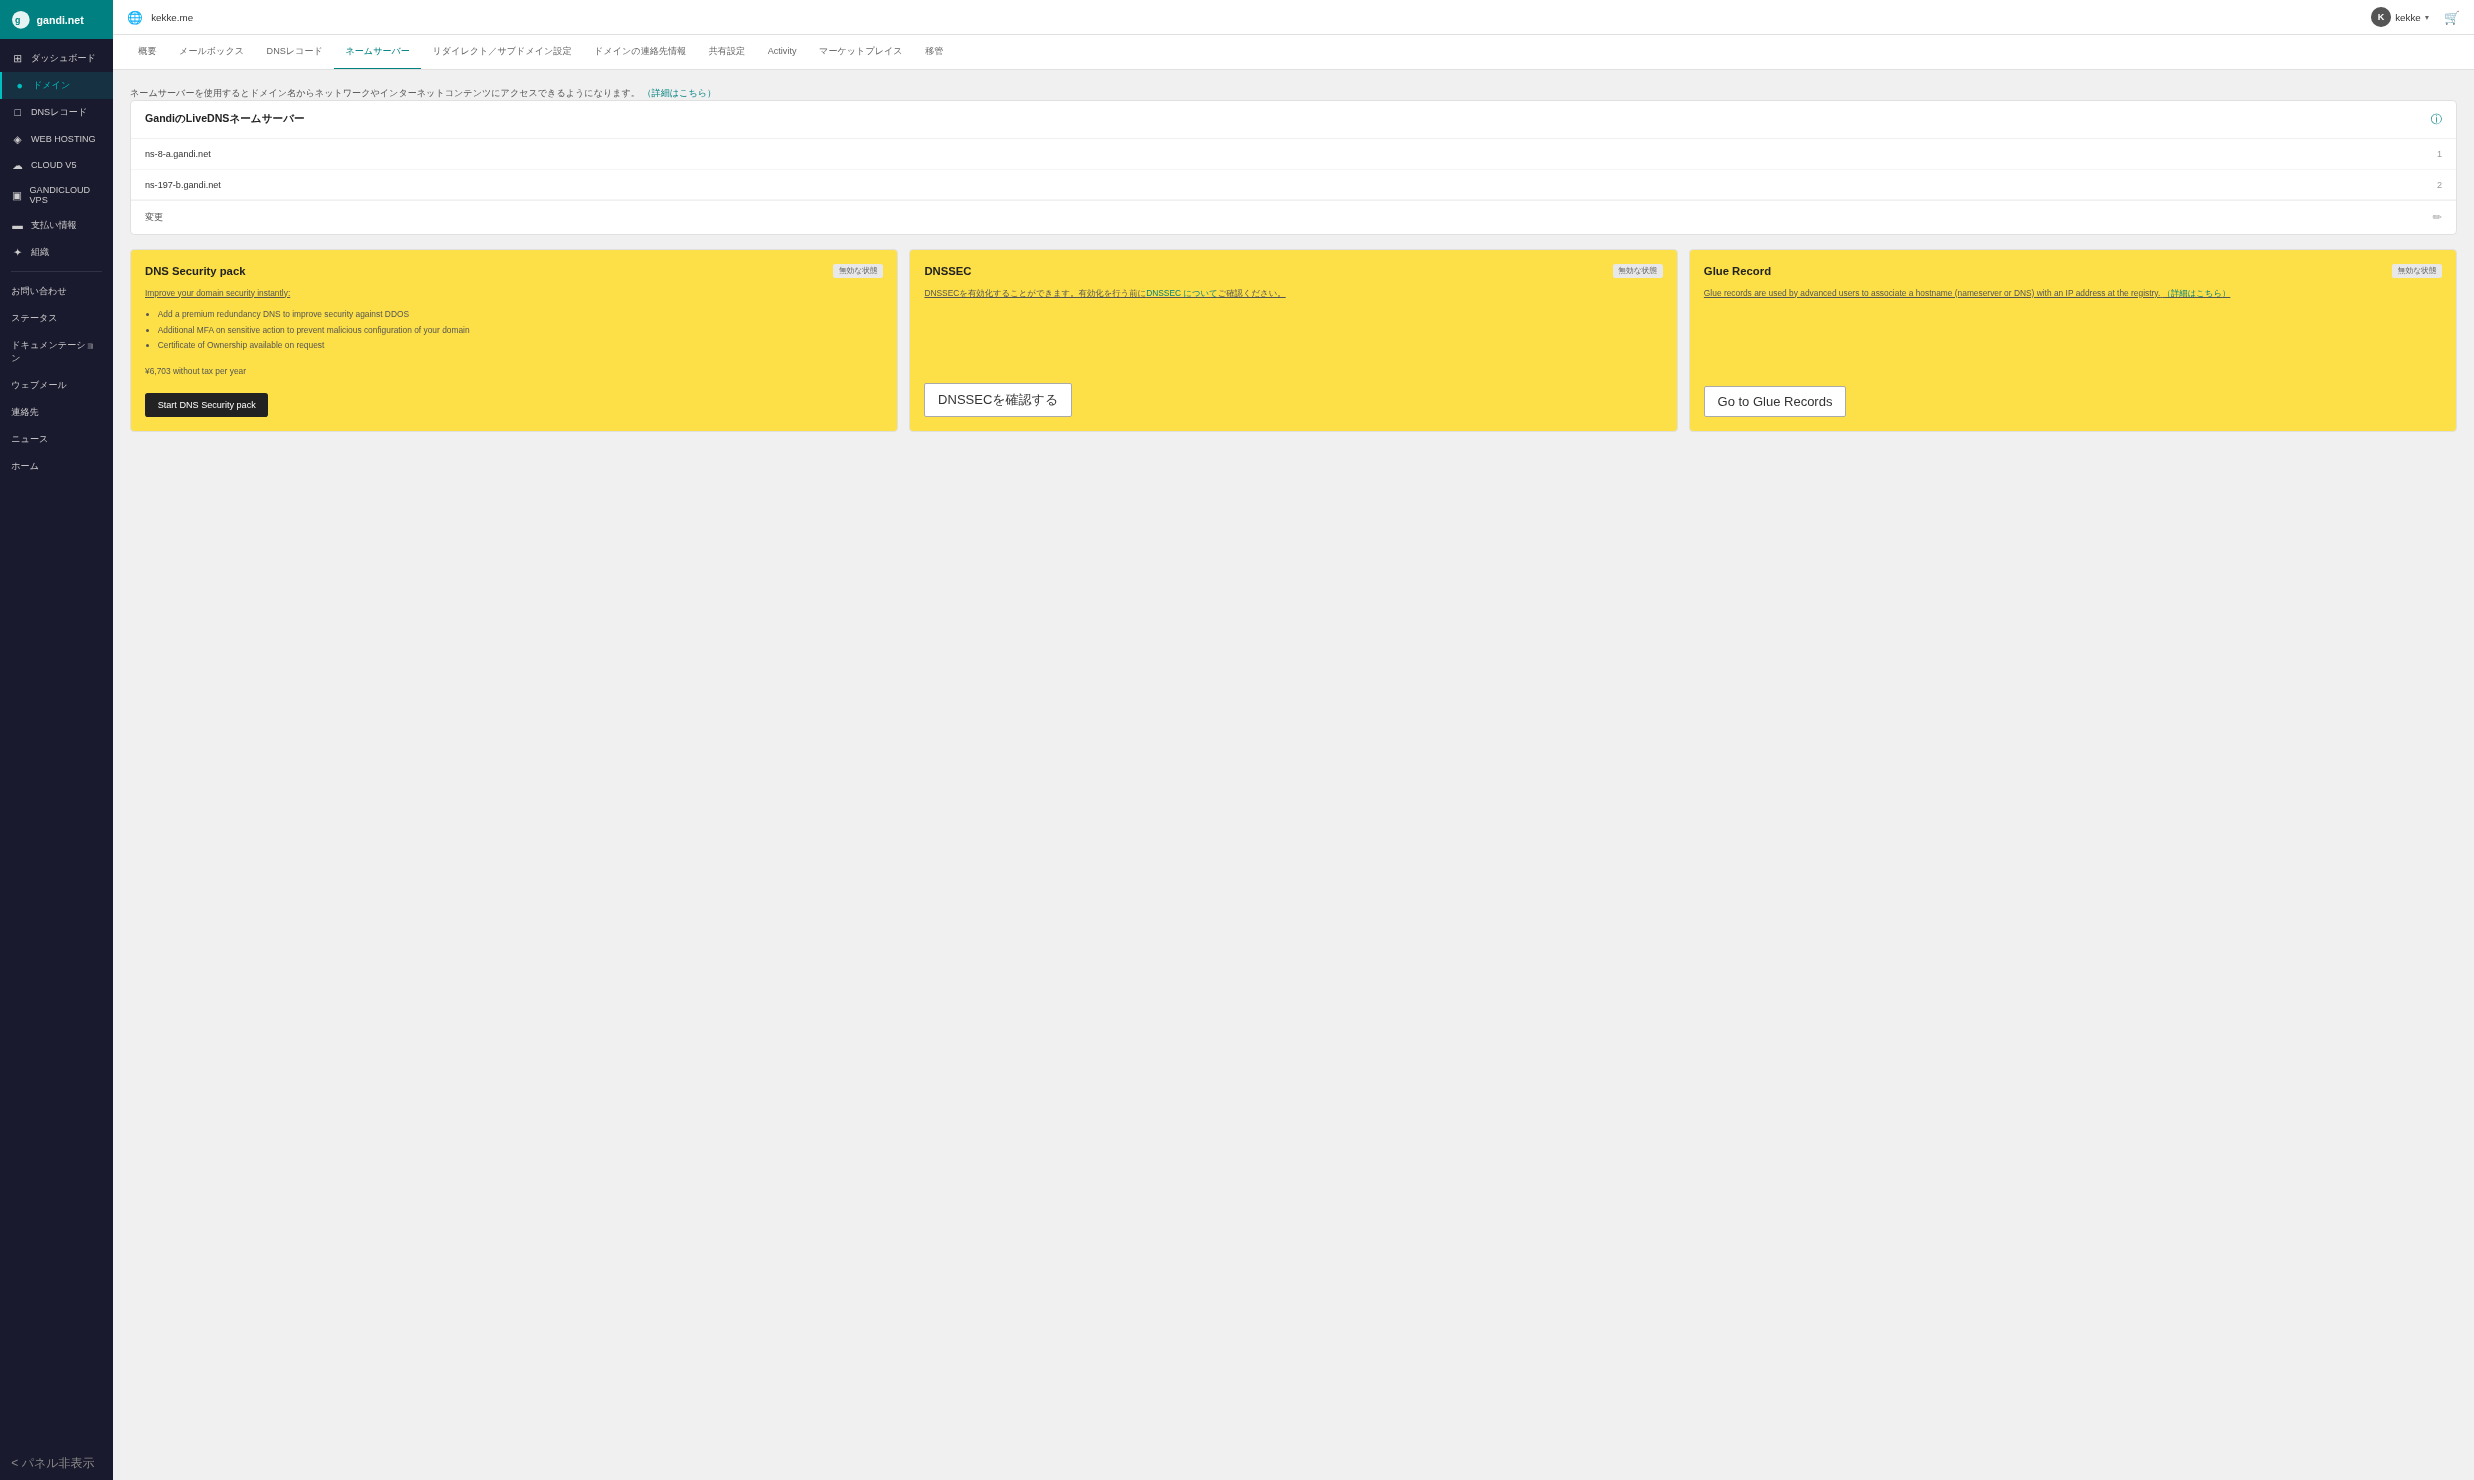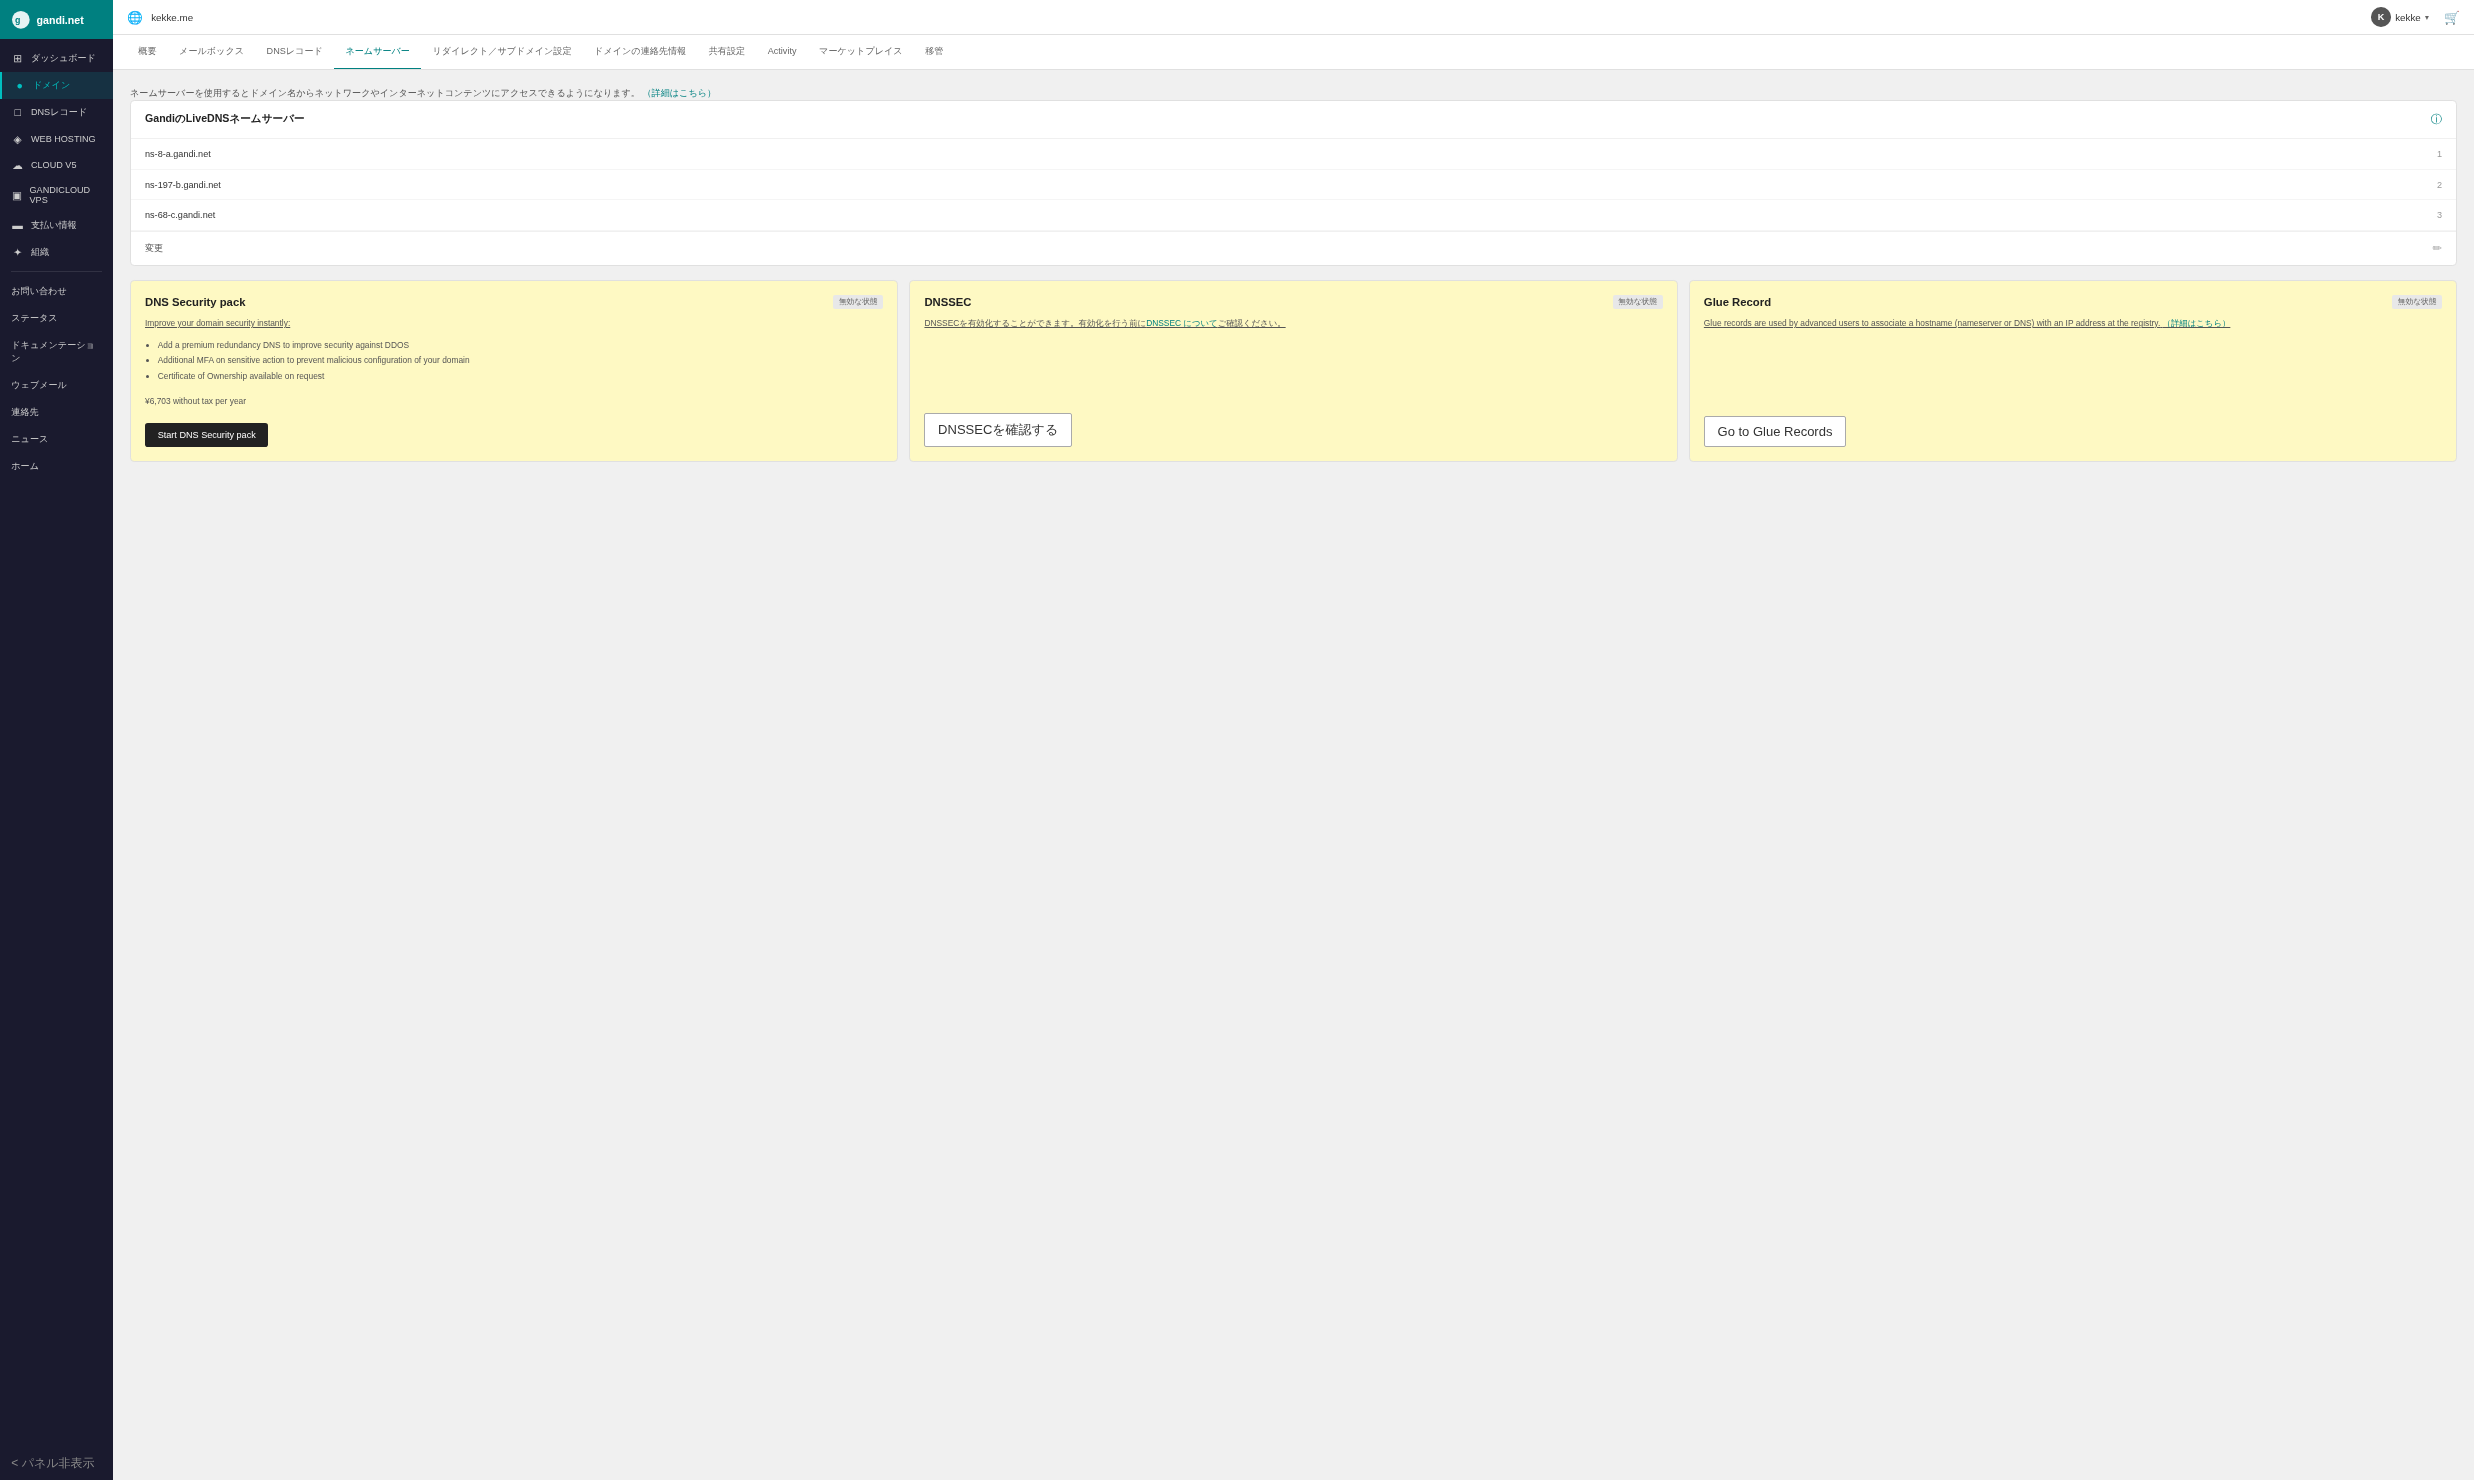--- a/index.html
+++ b/index.html
@@ -52,21 +52,21 @@
     .ns-row:last-of-type { border-bottom: none; }
     .ns-name { font-size: 9.1px; color: #333; }
     .ns-number { font-size: 9.1px; color: #999; }
 
     .card-footer { display: flex; align-items: center; justify-content: space-between; padding: 9.8px 14px; border-top: 0.7px solid #f0f0f0; }
     .change-label { font-size: 9.1px; color: #555; }
     .edit-icon { color: #aaa; font-size: 11.3px; cursor: pointer; }
 
     
     .cards-row { display: grid; grid-template-columns: 1fr 1fr 1fr; gap: 11.3px; }
-    .feature-card { background: #fef9c3; border-radius: 4.2px; border: 0.7px solid #e0e0e0; padding: 14px; display: flex; flex-direction: column; gap: 8.4px; }
+    .feature-card { background: #fde047; border-radius: 4.2px; border: 0.7px solid #e0e0e0; padding: 14px; display: flex; flex-direction: column; gap: 8.4px; }
 
     .feature-card-header { display: flex; align-items: center; justify-content: space-between; }
     .feature-card-title { font-size: 11.3px; font-weight: 700; color: #222; }
     .badge-inactive { background: #e8e8e8; color: #666; font-size: 7.7px; padding: 2.1px 5.6px; border-radius: 2.1px; }
     .feature-description { font-size: 8.4px; color: #555; line-height: 1.6; text-decoration: underline; }
     .feature-description a { color: #008080; text-decoration: none; }
     .feature-list { list-style: disc; padding-left: 12.7px; }
     .feature-list li { font-size: 8.4px; color: #555; margin-bottom: 2.8px; line-height: 1.5; }
     .price-text { font-size: 8.4px; color: #555; margin-top: 2.8px; }
 
@@ -203,24 +203,20 @@
         <span class="card-title">GandiのLiveDNSネームサーバー</span>
         <span class="card-info-icon">ⓘ</span>
       </div>
       <div class="ns-row">
         <span class="ns-name">ns-8-a.gandi.net</span>
         <span class="ns-number">1</span>
       </div>
       <div class="ns-row">
         <span class="ns-name">ns-197-b.gandi.net</span>
         <span class="ns-number">2</span>
-      </div>
-      <div class="ns-row">
-        <span class="ns-name">ns-68-c.gandi.net</span>
-        <span class="ns-number">3</span>
       </div>
       <div class="card-footer">
         <span class="change-label">変更</span>
         <span class="edit-icon">✏</span>
       </div>
     </div>
 
     <div class="cards-row">
 
       <div class="feature-card">

